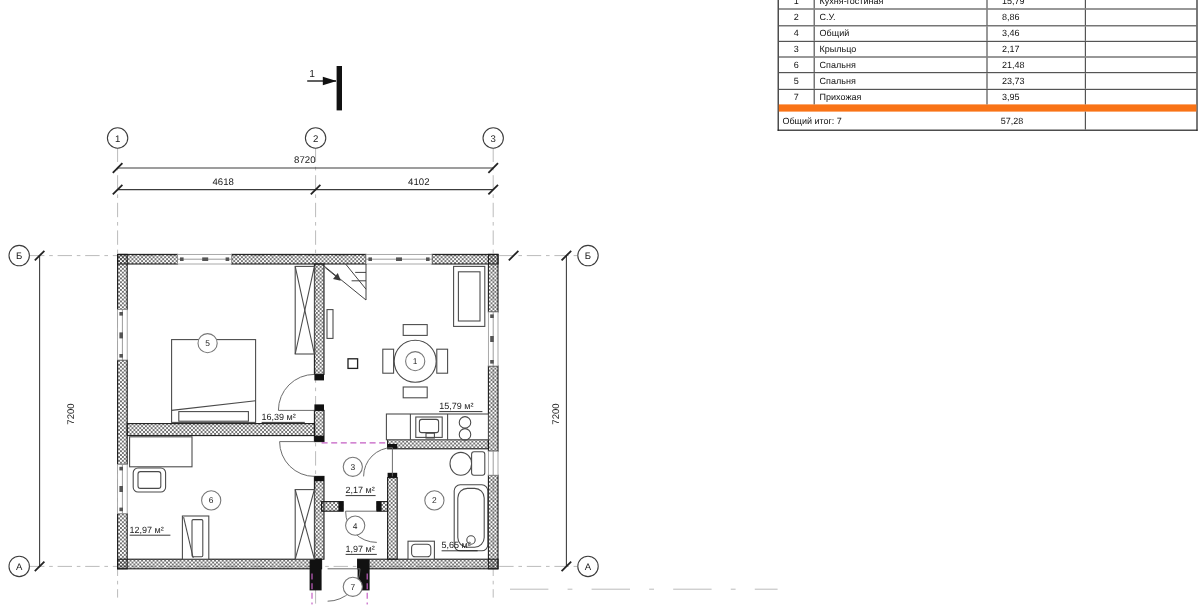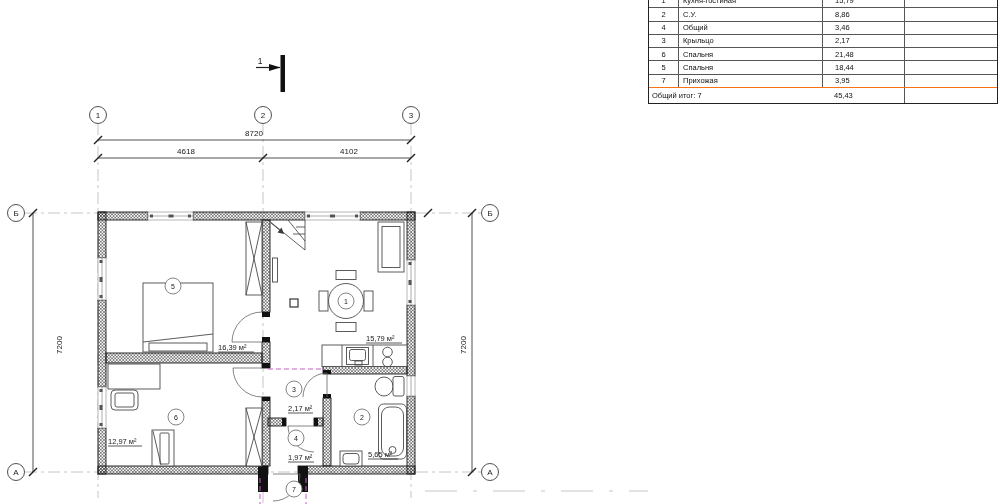--- a/index.html
+++ b/index.html
@@ -14,21 +14,21 @@
 
   
   .area-table{position:absolute;left:648px;top:-5px;width:348px;background:#fff;
       border:1.6px solid #222;border-top:none;font-size:7.5px;color:#111;line-height:1;}
   .t-row{display:flex;height:12.3px;border-top:1px solid #555;align-items:stretch;}
   .t-row.first{border-top:none;}
   .c-num{width:29px;border-right:1px solid #555;display:flex;align-items:center;justify-content:center;}
   .c-name{width:139px;border-right:1px solid #555;display:flex;align-items:center;padding-left:4px;}
   .c-area{width:69px;border-right:1px solid #555;display:flex;align-items:center;padding-left:12px;}
   .c-rest{flex:1;}
-  .t-foot{display:flex;height:14.5px;border-top:1px solid #f97316;align-items:stretch;}
+  .t-foot{display:flex;height:14.5px;border-top:6px solid #f97316;align-items:stretch;}
   .f-label{width:170px;display:flex;align-items:center;padding-left:3px;}
   .f-total{width:70px;display:flex;align-items:center;padding-left:12px;}
   .f-rest{flex:1;border-left:1px solid #555;}
 </style>
 </head>
 <body>
 
 <div id="canvas">
 
 <svg width="1000" height="504" viewBox="0 0 1000 504">
@@ -347,29 +347,29 @@
   </div>
   <div class="t-row">
     <div class="c-num">6</div>
     <div class="c-name">Спальня</div>
     <div class="c-area">21,48</div>
     <div class="c-rest"></div>
   </div>
   <div class="t-row">
     <div class="c-num">5</div>
     <div class="c-name">Спальня</div>
-    <div class="c-area">18,44</div>
+    <div class="c-area">23,73</div>
     <div class="c-rest"></div>
   </div>
   <div class="t-row">
     <div class="c-num">7</div>
     <div class="c-name">Прихожая</div>
     <div class="c-area">3,95</div>
     <div class="c-rest"></div>
   </div>
   <div class="t-foot">
     <div class="f-label">Общий итог: 7</div>
-    <div class="f-total">45,43</div>
+    <div class="f-total">57,28</div>
     <div class="f-rest"></div>
   </div>
 </div>
 
 </div>
 
 </body></html>

